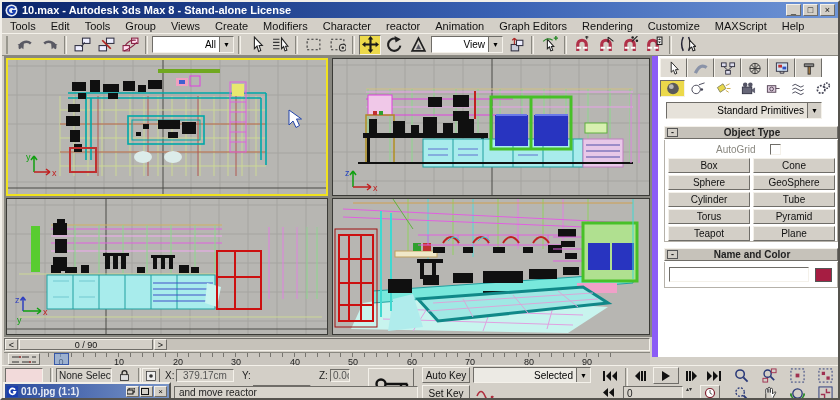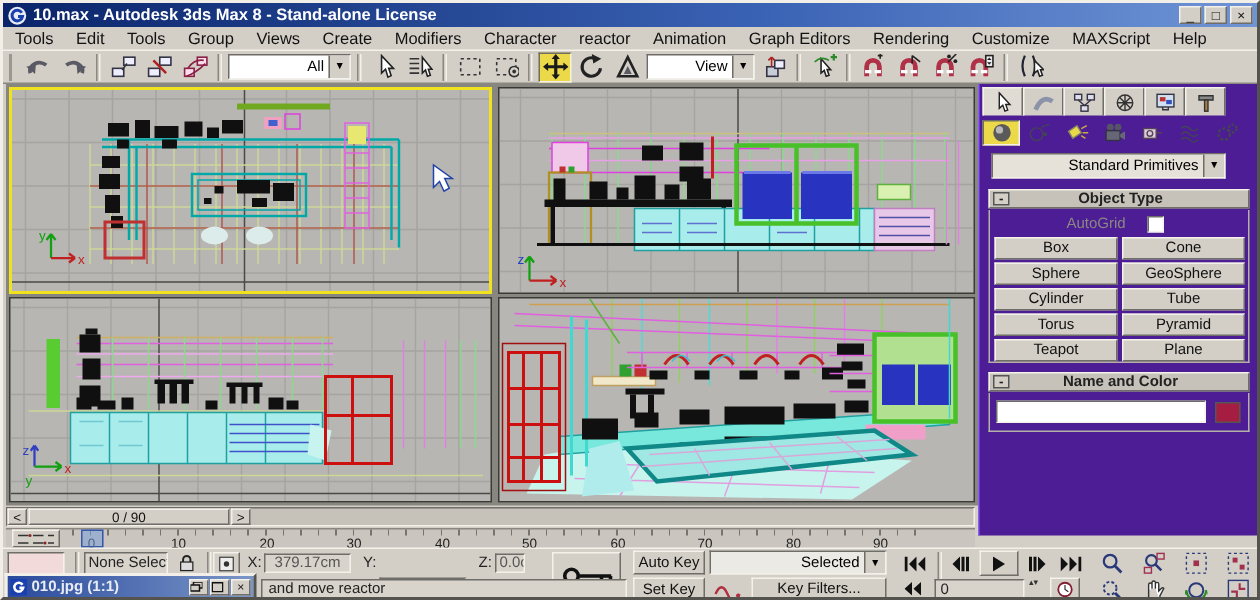--- a/index.html
+++ b/index.html
@@ -29,21 +29,21 @@
   .combo{height:17px;display:flex;align-items:center;border:1px solid;border-color:#6f6d68 #f4f1ea #f4f1ea #6f6d68;background:#fff;}
   .combo .cv{flex:1;font-size:10px;padding:0 3px;white-space:nowrap;overflow:hidden;text-align:right;}
   .combo .ca{width:14px;height:100%;display:flex;align-items:center;justify-content:center;font-size:7px;
     background:#d3cfc7;border-left:1px solid #6f6d68;}
   
   #vparea{left:2px;top:54px;width:648px;height:281px;background:#87867f;}
   .vp{position:absolute;background:#b7b6b2;overflow:hidden;}
   .vp.inactive{border:1px solid #3a3a36;}
   .vp.active{border:2px solid #f0e21e;}
   
-  #cpanel{left:650px;top:54px;width:188px;height:301px;background:#4c1d95;border-left:1px solid #8b5cf6;}
+  #cpanel{left:650px;top:54px;width:188px;height:301px;background:#ffffff;border-left:6px solid #8b5cf6;}
   .cptab{width:27px;height:19px;display:flex;align-items:center;justify-content:center;border:1px solid;
     border-color:#f4f1ea #6f6d68 #6f6d68 #f4f1ea;border-bottom:none;background:#d3cfc7;}
   .cpsub{width:25px;height:17px;display:flex;align-items:center;justify-content:center;border:1px solid transparent;}
   .cpsub.active{background:#ecd94a;border:1px solid;border-color:#6f6d68 #f4f1ea #f4f1ea #6f6d68;}
   .rollhdr{height:13px;background:#c6c2ba;border:1px solid;border-color:#f4f1ea #6f6d68 #6f6d68 #f4f1ea;
     display:flex;align-items:center;font-size:10px;font-weight:bold;color:#222;}
   .rollhdr .minus{width:11px;height:9px;border:1px solid #555;background:#d3cfc7;font-size:9px;line-height:7px;
     text-align:center;margin:0 2px;}
   .rollhdr .rtitle{flex:1;text-align:center;margin-right:13px;}
   .obtn{width:82px;height:15px;font-size:10px;color:#111;padding:0;}
@@ -646,21 +646,20 @@
     <span class="combo abs" style="left:471px;top:1px;width:118px;height:16px;background:#eceae4;">
       <span class="cv">Selected</span>
       <span class="ca">▼</span>
     </span>
     <span class="abs tinybtn" style="left:471px;top:19px;width:24px;height:15px;">
         <svg width="18" height="12" viewBox="0 0 18 12">
           <path d="M1 9 q4 -9 8 0 t8 0" fill="none" stroke="#b03040" stroke-width="1.6"></path>
           <circle cx="16" cy="10" r="1.3" fill="#b03040"></circle>
         </svg>
       </span>
-    <button class="abs btn3d txt10" style="left:499px;top:19px;width:90px;height:15px;padding:0;">Key Filters...</button>
 
     <span class="abs tinybtn" style="left:597px;top:2px;width:22px;height:15px;">
         <svg width="14" height="10" viewBox="0 0 14 10">
           <rect x="0" y="0" width="2" height="10" fill="#111"></rect>
           <path d="M8 0 L3 5 L8 10 Z M14 0 L9 5 L14 10 Z" fill="#111"></path>
         </svg>
       </span>
     <span class="abs tsep" style="left:621px;top:2px;"></span>
     <span class="abs tinybtn" style="left:627px;top:2px;width:22px;height:15px;">
         <svg width="12" height="10" viewBox="0 0 12 10">

